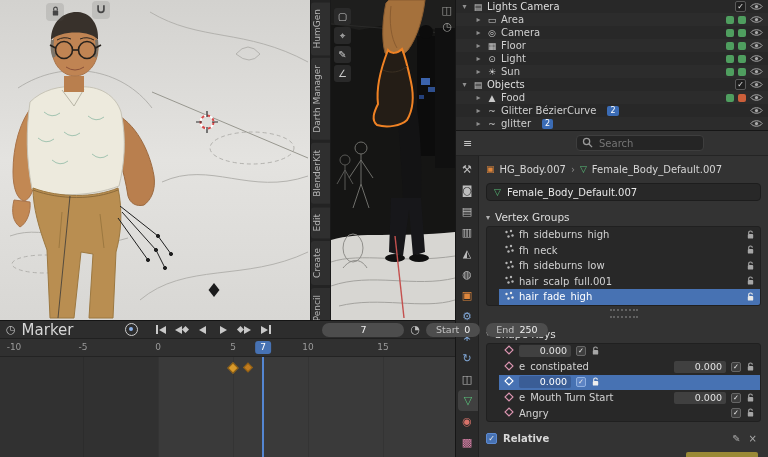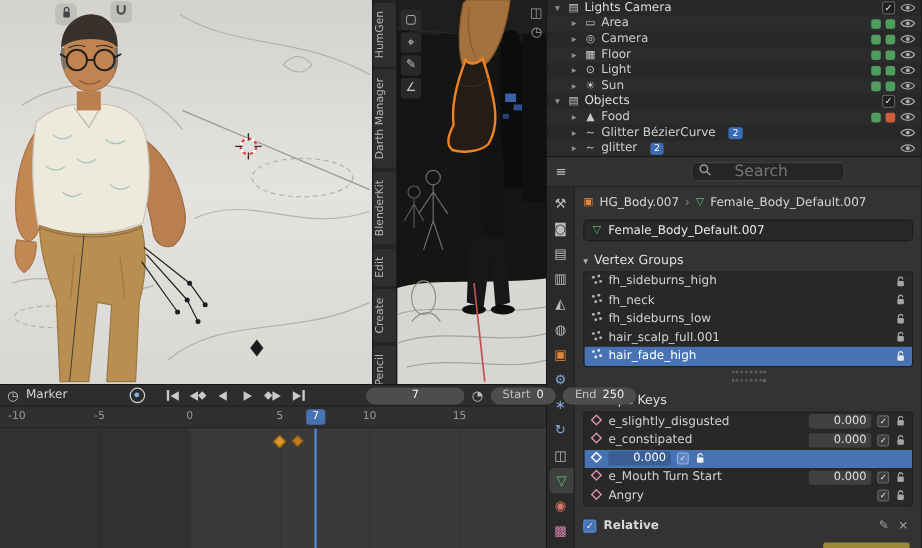--- a/index.html
+++ b/index.html
@@ -46,59 +46,59 @@
   .cbx.blue{background:#4772b3;border-color:#5d8ad0;}
 
   
   #props{left:455px;top:130px;width:313px;height:327px;background:#333333;border-left:1px solid #161616;
          border-top:1px solid #161616;box-sizing:border-box;}
   #props-header{position:absolute;left:0;top:0;width:100%;height:25px;background:#323232;
                 border-bottom:1px solid #242424;display:flex;align-items:center;box-sizing:border-box;}
   #props-editor-icon{margin-left:7px;color:#c5c5c5;font-size:11px;}
   #search-box{position:absolute;left:120px;top:4px;width:128px;height:16px;background:#252525;
               border:1px solid #3e3e3e;border-radius:4px;display:flex;align-items:center;gap:4px;padding:0 5px;box-sizing:border-box;}
-  #search-box input{background:transparent;border:none;outline:none;color:#bdbdbd;font-size:13px;width:90px;
-                    font-family:"DejaVu Sans",sans-serif;margin-left:13px;}
+  #search-box input{background:transparent;border:none;outline:none;color:#bdbdbd;font-size:10px;width:90px;
+                    font-family:"DejaVu Sans",sans-serif;}
   #props-tabs{position:absolute;left:0;top:25px;width:23px;bottom:0;background:#2a2a2a;border-right:1px solid #222;
               display:flex;flex-direction:column;align-items:stretch;padding-top:3px;box-sizing:border-box;}
   .ptab{height:21px;display:flex;align-items:center;justify-content:center;font-size:11px;color:#bdbdbd;cursor:pointer;}
   .ptab.active{background:#404040;border-radius:4px 0 0 4px;margin-left:2px;}
   .c-orange{color:#e0873c;} .c-blue{color:#80a7d6;} .c-green{color:#58c27a;} .c-red{color:#d9736a;} .c-pink{color:#d981a8;}
   #props-content{position:absolute;left:23px;top:25px;right:0;bottom:0;padding:4px 7px;box-sizing:border-box;}
 
   .breadcrumb{display:flex;align-items:center;gap:5px;height:18px;}
   .bc-ic{font-size:9px;}
   .bc-text{color:#d5d5d5;}
   .bc-sep{color:#8a8a8a;}
   .datafield{margin-top:5px;height:18px;background:#282828;border:1px solid #1d1d1d;border-radius:4px;
              display:flex;align-items:center;gap:6px;padding:0 7px;box-sizing:border-box;}
   .panel-hdr{display:flex;align-items:center;gap:5px;height:18px;margin-top:7px;color:#dedede;}
   .panel-hdr .chev{color:#b0b0b0;font-size:8px;}
   .panel-hdr .ttl{font-size:10.5px;}
-  .listbox{background:#282828;border:1px solid #202020;border-radius:3px;overflow:hidden;}
+  .listbox{background:#282828;border:1px solid #202020;border-radius:3px;overflow:hidden;padding-left:12px;}
   .lrow{height:15.5px;display:flex;align-items:center;gap:5px;padding:0 5px;box-sizing:border-box;}
   .lrow .nm{flex:1;color:#d2d2d2;white-space:nowrap;overflow:hidden;}
   .lrow.active{background:#4772b3;}
   .lrow.active .nm{color:#fff;}
   .val{width:52px;height:12px;background:#404040;border-radius:2px;color:#e2e2e2;text-align:right;
        padding:0 4px;line-height:12px;font-size:9.5px;box-sizing:border-box;flex:0 0 auto;}
   .lrow.active .val{background:#3a5d96;color:#fff;}
   .val.gold{background:#1d4ed8;color:#fff;margin-top:28px;}
   .cbx.sm{width:10px;height:10px;font-size:7px;line-height:8px;background:#3d3d3d;border-color:#666;}
   .lrow.active .cbx.sm{background:#5d84c4;border-color:#8fb0e0;}
   .grip{width:28px;height:5px;margin:3px auto 0;border-top:2px dotted #616161;border-bottom:2px dotted #616161;}
   .relative-row{display:flex;align-items:center;gap:6px;height:18px;margin-top:7px;}
   .rel-icons{margin-left:auto;display:flex;gap:8px;padding-right:4px;color:#a8a8a8;font-size:10px;}
   #value-partial{position:absolute;right:10px;bottom:0;width:72px;height:5px;background:#9a8a36;border-radius:2px 2px 0 0;}
 
   
   #timeline{left:0;top:320px;width:455px;height:137px;background:#3a3a3a;border-top:1px solid #141414;box-sizing:border-box;}
   #tl-header{height:18px;background:#2d2d2d;border-bottom:1px solid #202020;display:flex;align-items:center;
              gap:6px;padding:0 6px;box-sizing:border-box;}
-  .menu-label{color:#d6d6d6;font-size:10px;}
+  .menu-label{color:#d6d6d6;font-size:15px;}
   .autokey{width:13px;height:13px;border:1.5px solid #cfcfcf;border-radius:50%;position:relative;margin-left:46px;box-sizing:border-box;flex:0 0 auto;}
   .autokey::after{content:"";position:absolute;left:3px;top:3px;width:4px;height:4px;border-radius:50%;background:#8ab0e8;}
   .transport{display:flex;align-items:center;gap:4px;margin-left:8px;}
   .tbtn{width:17px;height:13px;display:flex;align-items:center;justify-content:center;gap:1px;}
   .tri-r{width:0;height:0;border-top:4px solid transparent;border-bottom:4px solid transparent;border-left:7px solid #c9c9c9;}
   .tri-l{width:0;height:0;border-top:4px solid transparent;border-bottom:4px solid transparent;border-right:7px solid #c9c9c9;}
   .vbar{width:2px;height:9px;background:#c9c9c9;}
   .kdiam{width:5px;height:5px;background:#c9c9c9;transform:rotate(45deg);}
   .pill{height:14px;background:#4d4d4d;border-radius:7px;display:flex;align-items:center;justify-content:center;
         gap:5px;padding:0 10px;color:#f0f0f0;font-size:9.5px;flex:0 0 auto;}
@@ -603,21 +603,20 @@
       <div class="panel-hdr">
         <span class="chev">▾</span>
         <span class="ttl">Shape Keys</span>
       </div>
 
       <div class="listbox">
         <div class="lrow">
           <span><svg width="10" height="10" viewBox="0 0 10 10">
                 <rect x="2.2" y="2.2" width="5.6" height="5.6" transform="rotate(45 5 5)" fill="none" stroke="#d791ad" stroke-width="1.2"></rect>
               </svg></span>
-          <span class="nm">e_slightly_disgusted</span>
           <span class="val">0.000</span>
           <span class="cbx sm">✓</span>
           <span class="lock">
               <svg width="9" height="10" viewBox="0 0 10 11">
                 <path d="M3 4.5 V3 a2 2 0 0 1 4 0" fill="none" stroke="#a6a6a6" stroke-width="1.2"></path>
                 <rect x="2" y="4.5" width="6" height="5" rx="1" fill="#a6a6a6"></rect>
               </svg>
             </span>
         </div>
         <div class="lrow">

